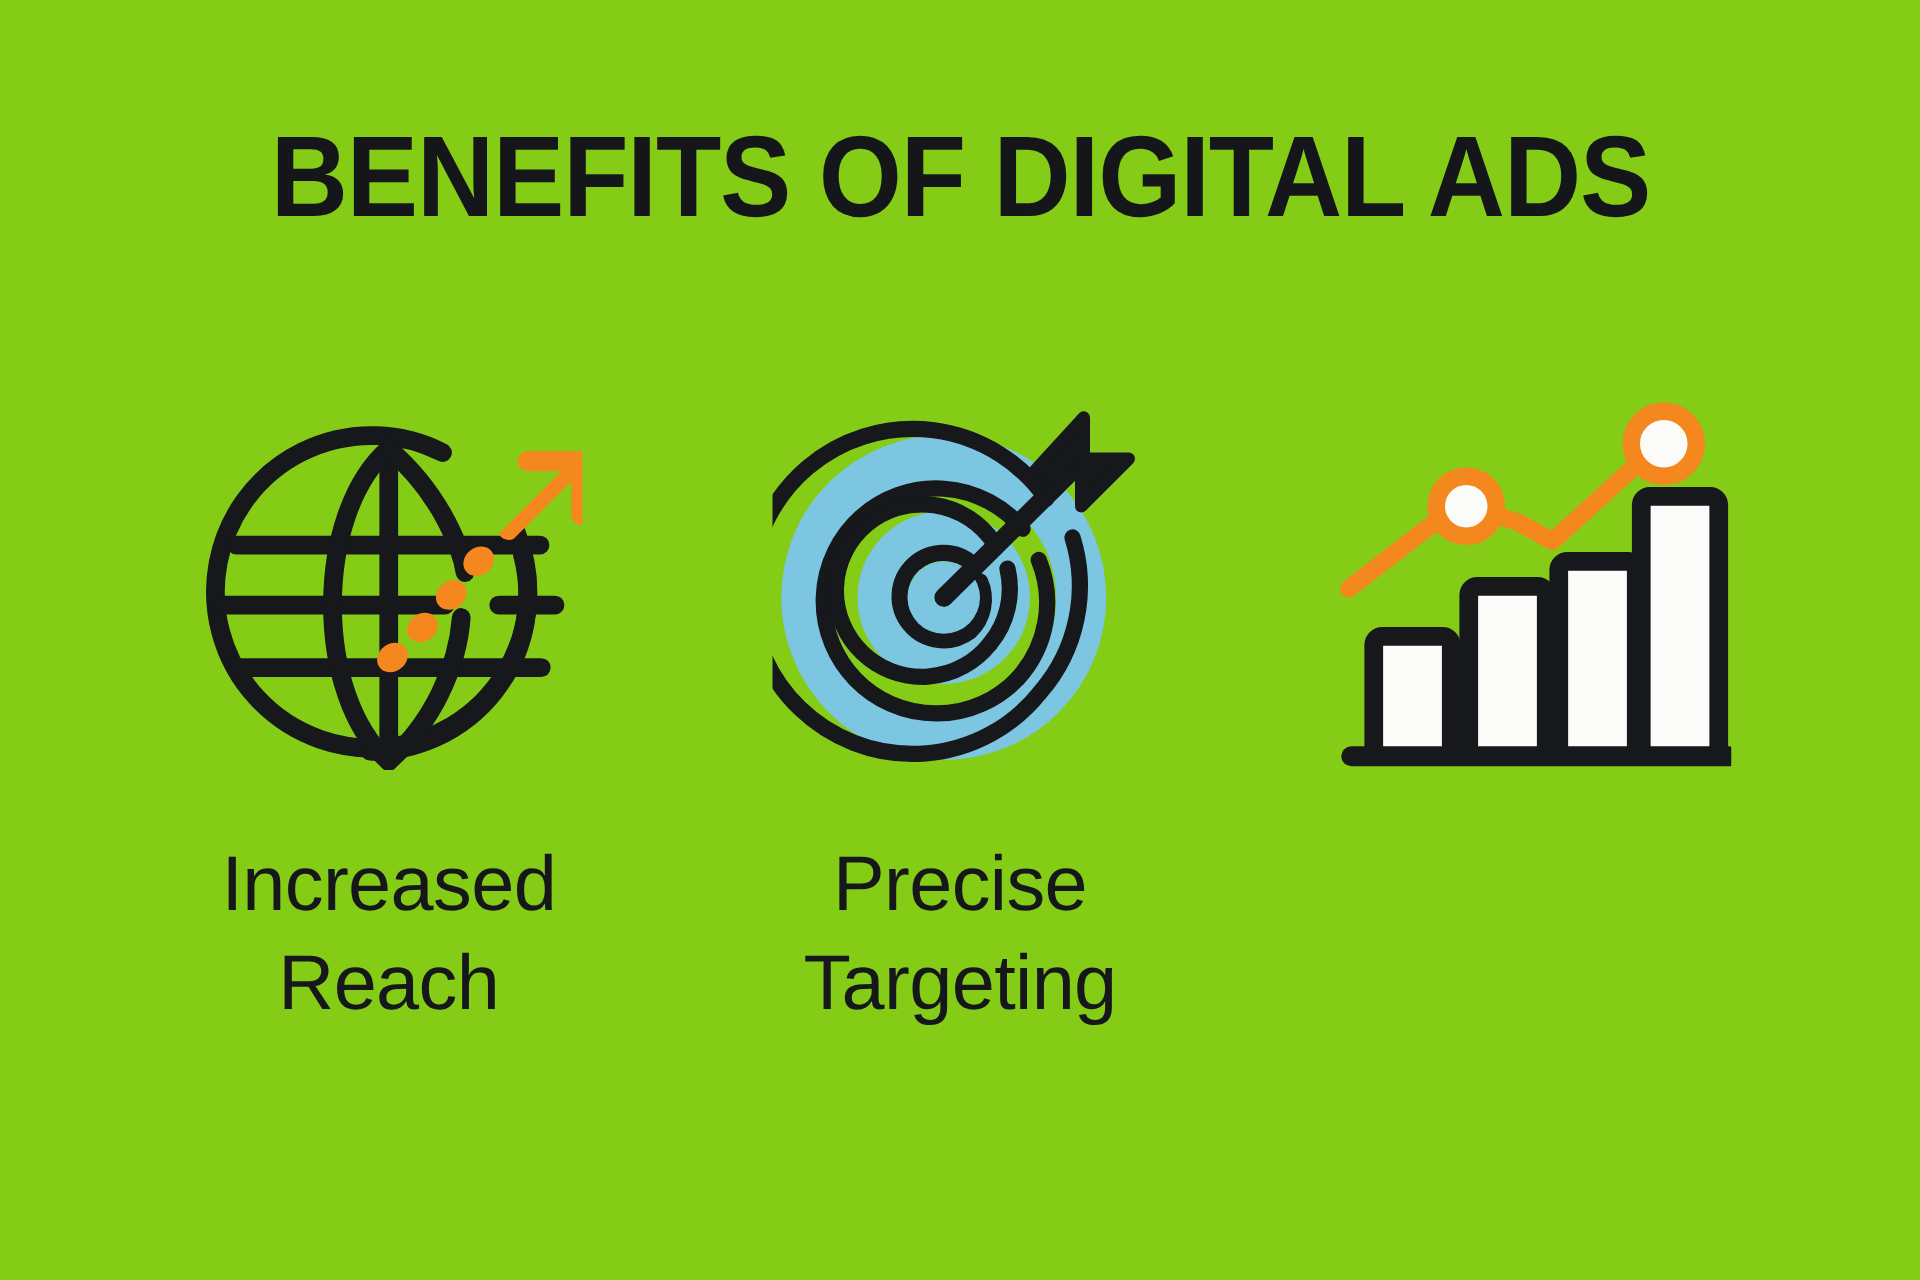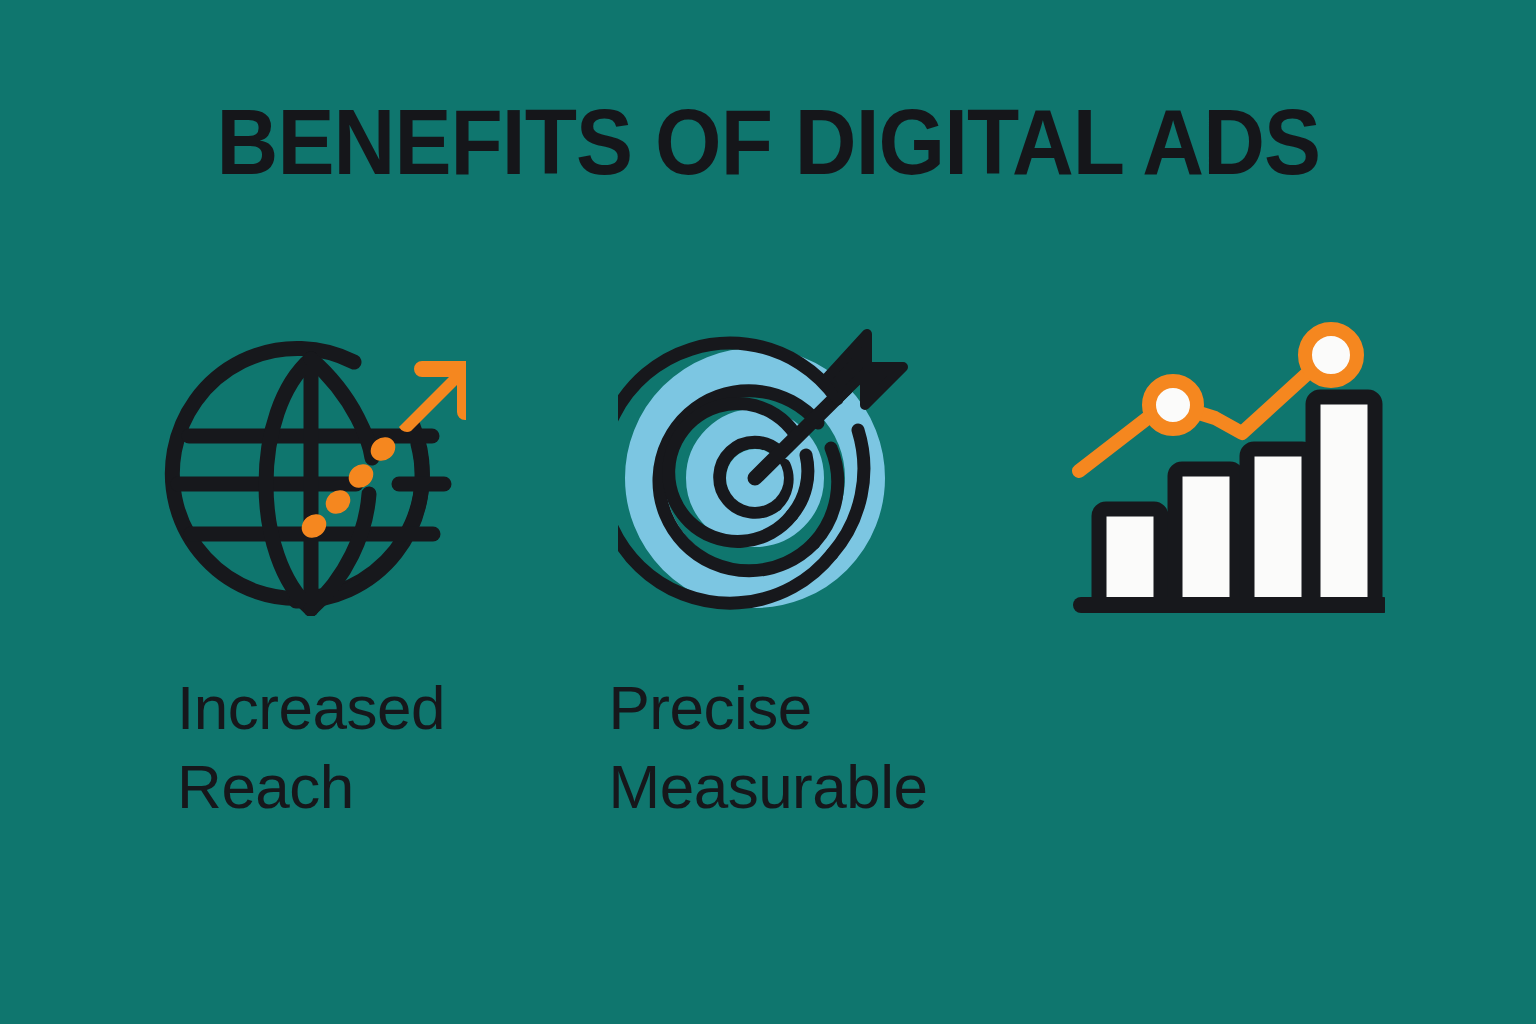--- a/index.html
+++ b/index.html
@@ -11,21 +11,21 @@
     width: 1536px;
     height: 1024px;
     background: #fbfbfa;
     font-family: "Liberation Sans", sans-serif;
     overflow: hidden;
   }
   .poster {
     position: relative;
     width: 1536px;
     height: 1024px;
-    background: #0f766e;
+    background: #84cc16;
     box-sizing: border-box;
   }
 
   
   .title-wrap {
     position: absolute;
     top: 96px;
     left: 0;
     width: 1536px;
     text-align: center;
@@ -69,21 +69,21 @@
   }
   .icon-box svg { display: block; }
 
   .card-label {
     margin-top: 42px;
     font-family: "Liberation Sans", sans-serif;
     font-weight: 400;
     font-size: 62px;
     line-height: 1.28;
     color: #16171b;
-    text-align: left;
+    text-align: center;
     white-space: pre-line;
     letter-spacing: -0.5px;
   }
 </style>
 </head>
 <body>
 
 <div class="poster">
 
   <div class="title-wrap">
@@ -180,21 +180,21 @@
                    L 249 8
                    L 249 41
                    L 285 41
                    L 247 79
                    L 247 47
                    L 219 74
                    Z" fill="#17181c" stroke="#17181c" stroke-width="10" stroke-linejoin="round"></path>
         </svg>
       </div>
       <div class="card-label">Precise
-Measurable</div>
+Targeting</div>
     </div>
 
     <div class="card">
       <div class="icon-box">
         <svg width="320" height="300" viewBox="0 0 320 300" fill="none" xmlns="http://www.w3.org/2000/svg" aria-hidden="true">
 
           <g stroke="#17181c" stroke-width="15" fill="#fbfbfa" stroke-linejoin="round">
             <rect x="34" y="188" width="62" height="96" rx="7"></rect>
             <rect x="110" y="148" width="62" height="136" rx="7"></rect>
             <rect x="182" y="128" width="62" height="156" rx="7"></rect>

